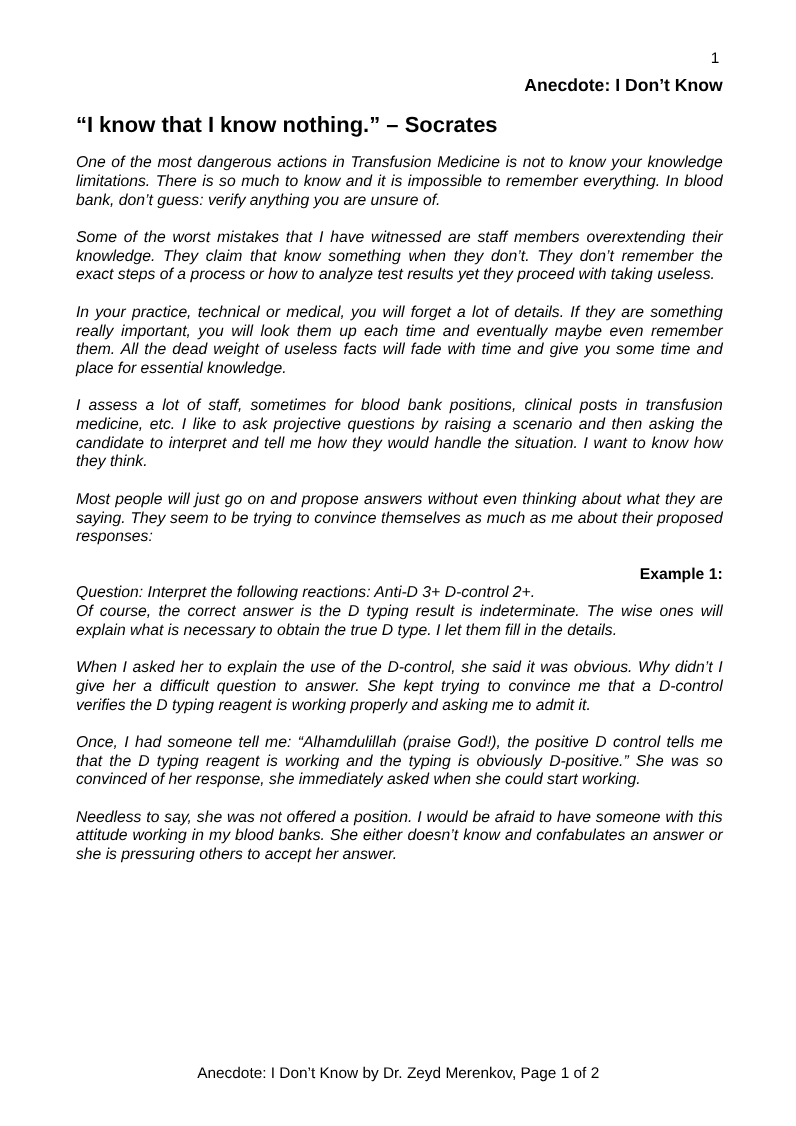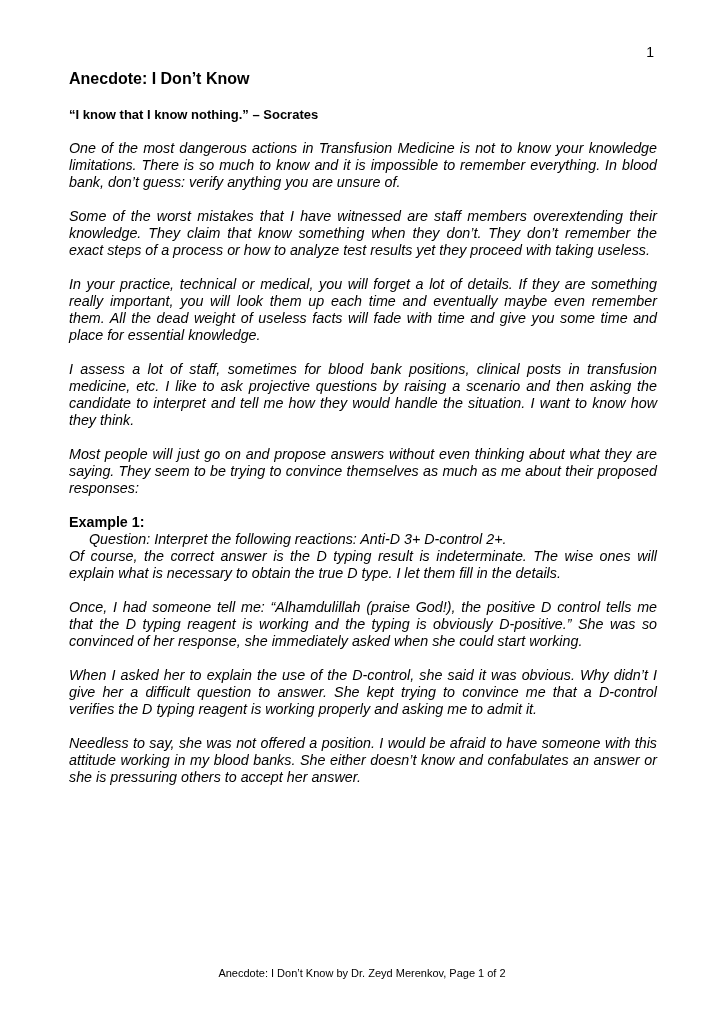--- a/index.html
+++ b/index.html
@@ -9,28 +9,28 @@
   }
   .page-number {
     position: absolute; top: 44px; right: 70px;
     font-size: 14px;
   }
   .content {
     position: absolute; left: 69px; top: 70px; width: 588px;
     font-size: 14.3px; line-height: 17px;
   }
   .title-block { font-weight: bold; font-size: 15.5px; line-height: 18px; margin-bottom: 18px; }
-  .title-block .title { font-size: 16px; }
-  .quotes { font-weight: bold; font-size: 13px; line-height: 17px; margin-bottom: 17px; }
+  .title-block .title { font-size: 16px; text-align: right; }
+  .quotes { font-weight: bold; font-size: 20px; line-height: 17px; margin-bottom: 17px; }
   p { margin: 0 0 17px 0; text-align: justify; text-align-last: left; font-style: italic; }
-  p.tight { margin-bottom: 0; margin-left: 20px; }
-  .example-heading { font-weight: bold; }
+  p.tight { margin-bottom: 0; }
+  .example-heading { font-weight: bold; text-align: right; }
   .footer {
     position: absolute; top: 967px; left: 0; width: 724px; text-align: center;
-    font-size: 11px;
+    font-size: 14px;
   }
 </style>
 </head>
 <body>
 
 <div class="page-number">1</div>
 
 <div class="content">
   <div class="title-block">
     <div class="title">Anecdote:  I Don’t Know</div>
@@ -45,18 +45,18 @@
   <p>In your practice, technical or medical, you will forget a lot of details.  If they are something really important, you will look them up each time and eventually maybe even remember them.  All the dead weight of useless facts will fade with time and give you some time and place for essential knowledge.</p>
   <p>I assess a lot of staff, sometimes for blood bank positions, clinical posts in transfusion medicine, etc.  I like to ask projective questions by raising a scenario and then asking the candidate to interpret and tell me how they would handle the situation.  I want to know how they think.</p>
   <p>Most people will just go on and propose answers without even thinking about what they are saying.  They seem to be trying to convince themselves as much as me about their proposed responses:</p>
 
   <div>
     <div class="example-heading">Example 1:</div>
     <p class="tight">Question:  Interpret the following reactions:  Anti-D 3+ D-control 2+.</p>
     <p>Of course, the correct answer is the D typing result is indeterminate.  The wise ones will explain what is necessary to obtain the true D type.  I let them fill in the details.</p>
   </div>
 
+  <p>When I asked her to explain the use of the D-control, she said it was obvious.  Why didn’t I give her a difficult question to answer.  She kept trying to convince me that a D-control verifies the D typing reagent is working properly and asking me to admit it.</p>
   <p>Once, I had someone tell me:  “Alhamdulillah (praise God!), the positive D control tells me that the D typing reagent is working and the typing is obviously D-positive.”  She was so convinced of her response, she immediately asked when she could start working.</p>
-  <p>When I asked her to explain the use of the D-control, she said it was obvious.  Why didn’t I give her a difficult question to answer.  She kept trying to convince me that a D-control verifies the D typing reagent is working properly and asking me to admit it.</p>
   <p>Needless to say, she was not offered a position.  I would be afraid to have someone with this attitude working in my blood banks.  She either doesn’t know and confabulates an answer or she is pressuring others to accept her answer.</p>
 </div>
 
 <div class="footer">Anecdote:  I Don’t Know by Dr. Zeyd Merenkov, Page 1 of 2</div>
 
 </body></html>

